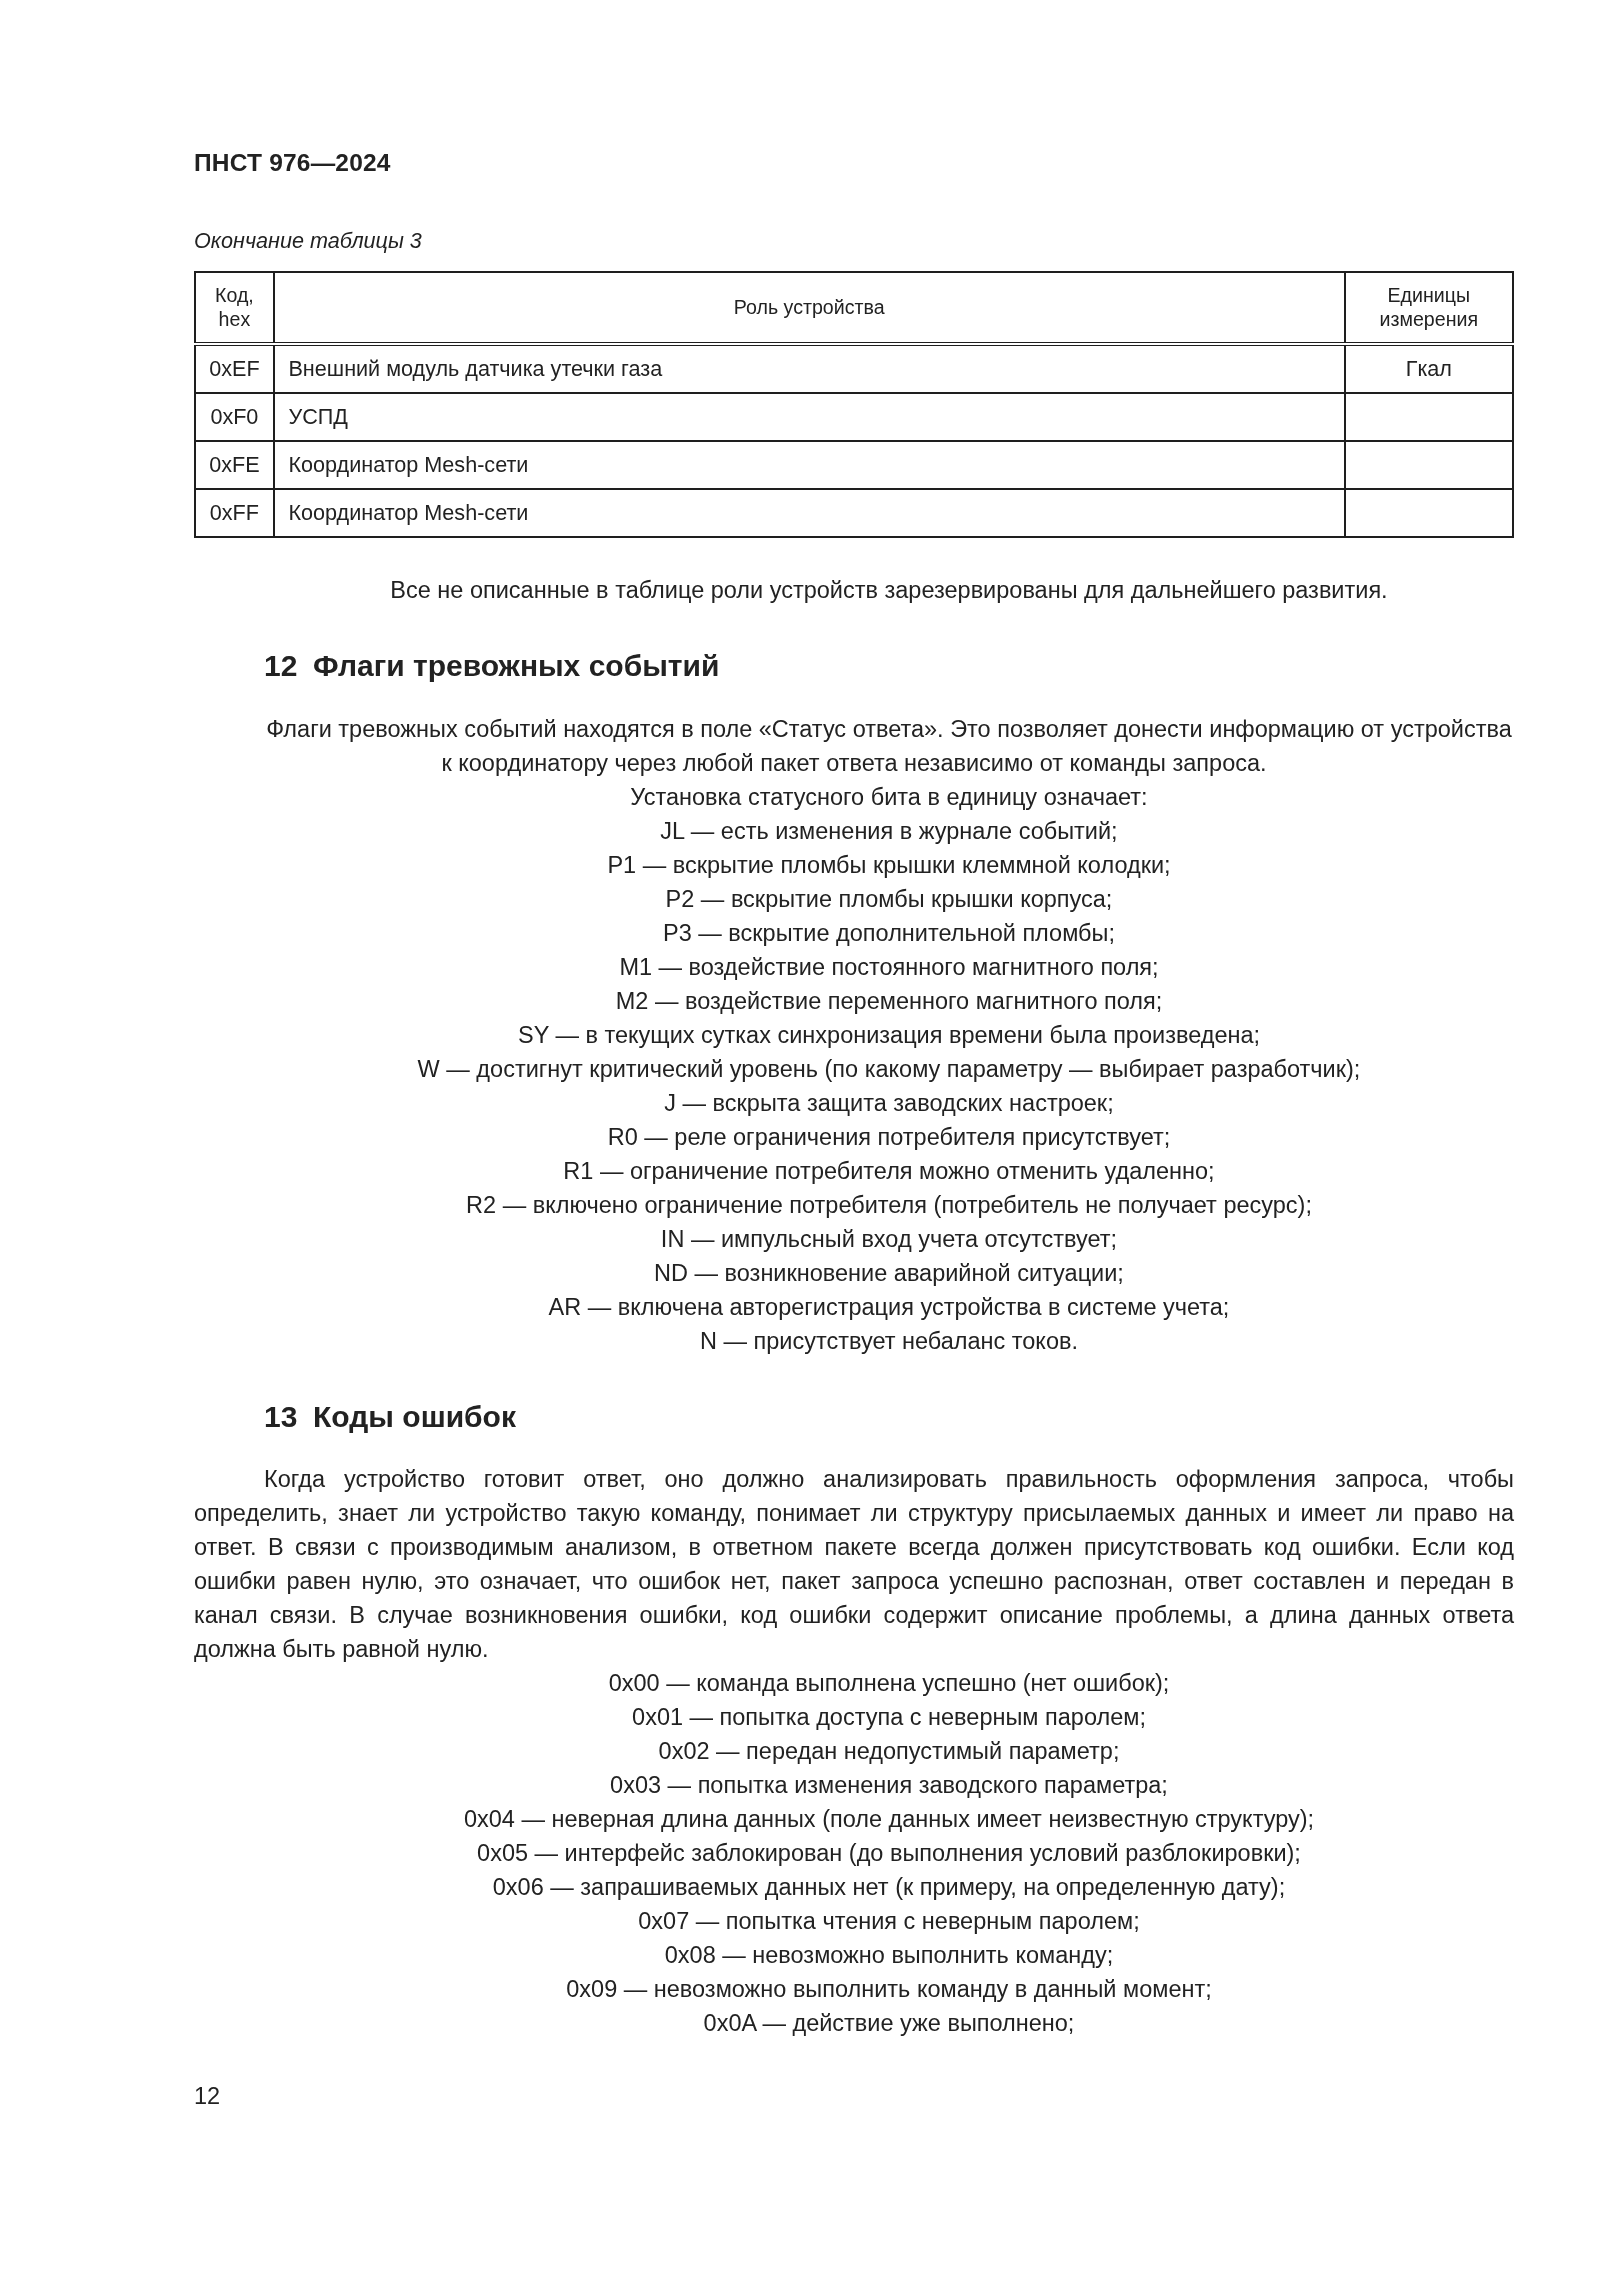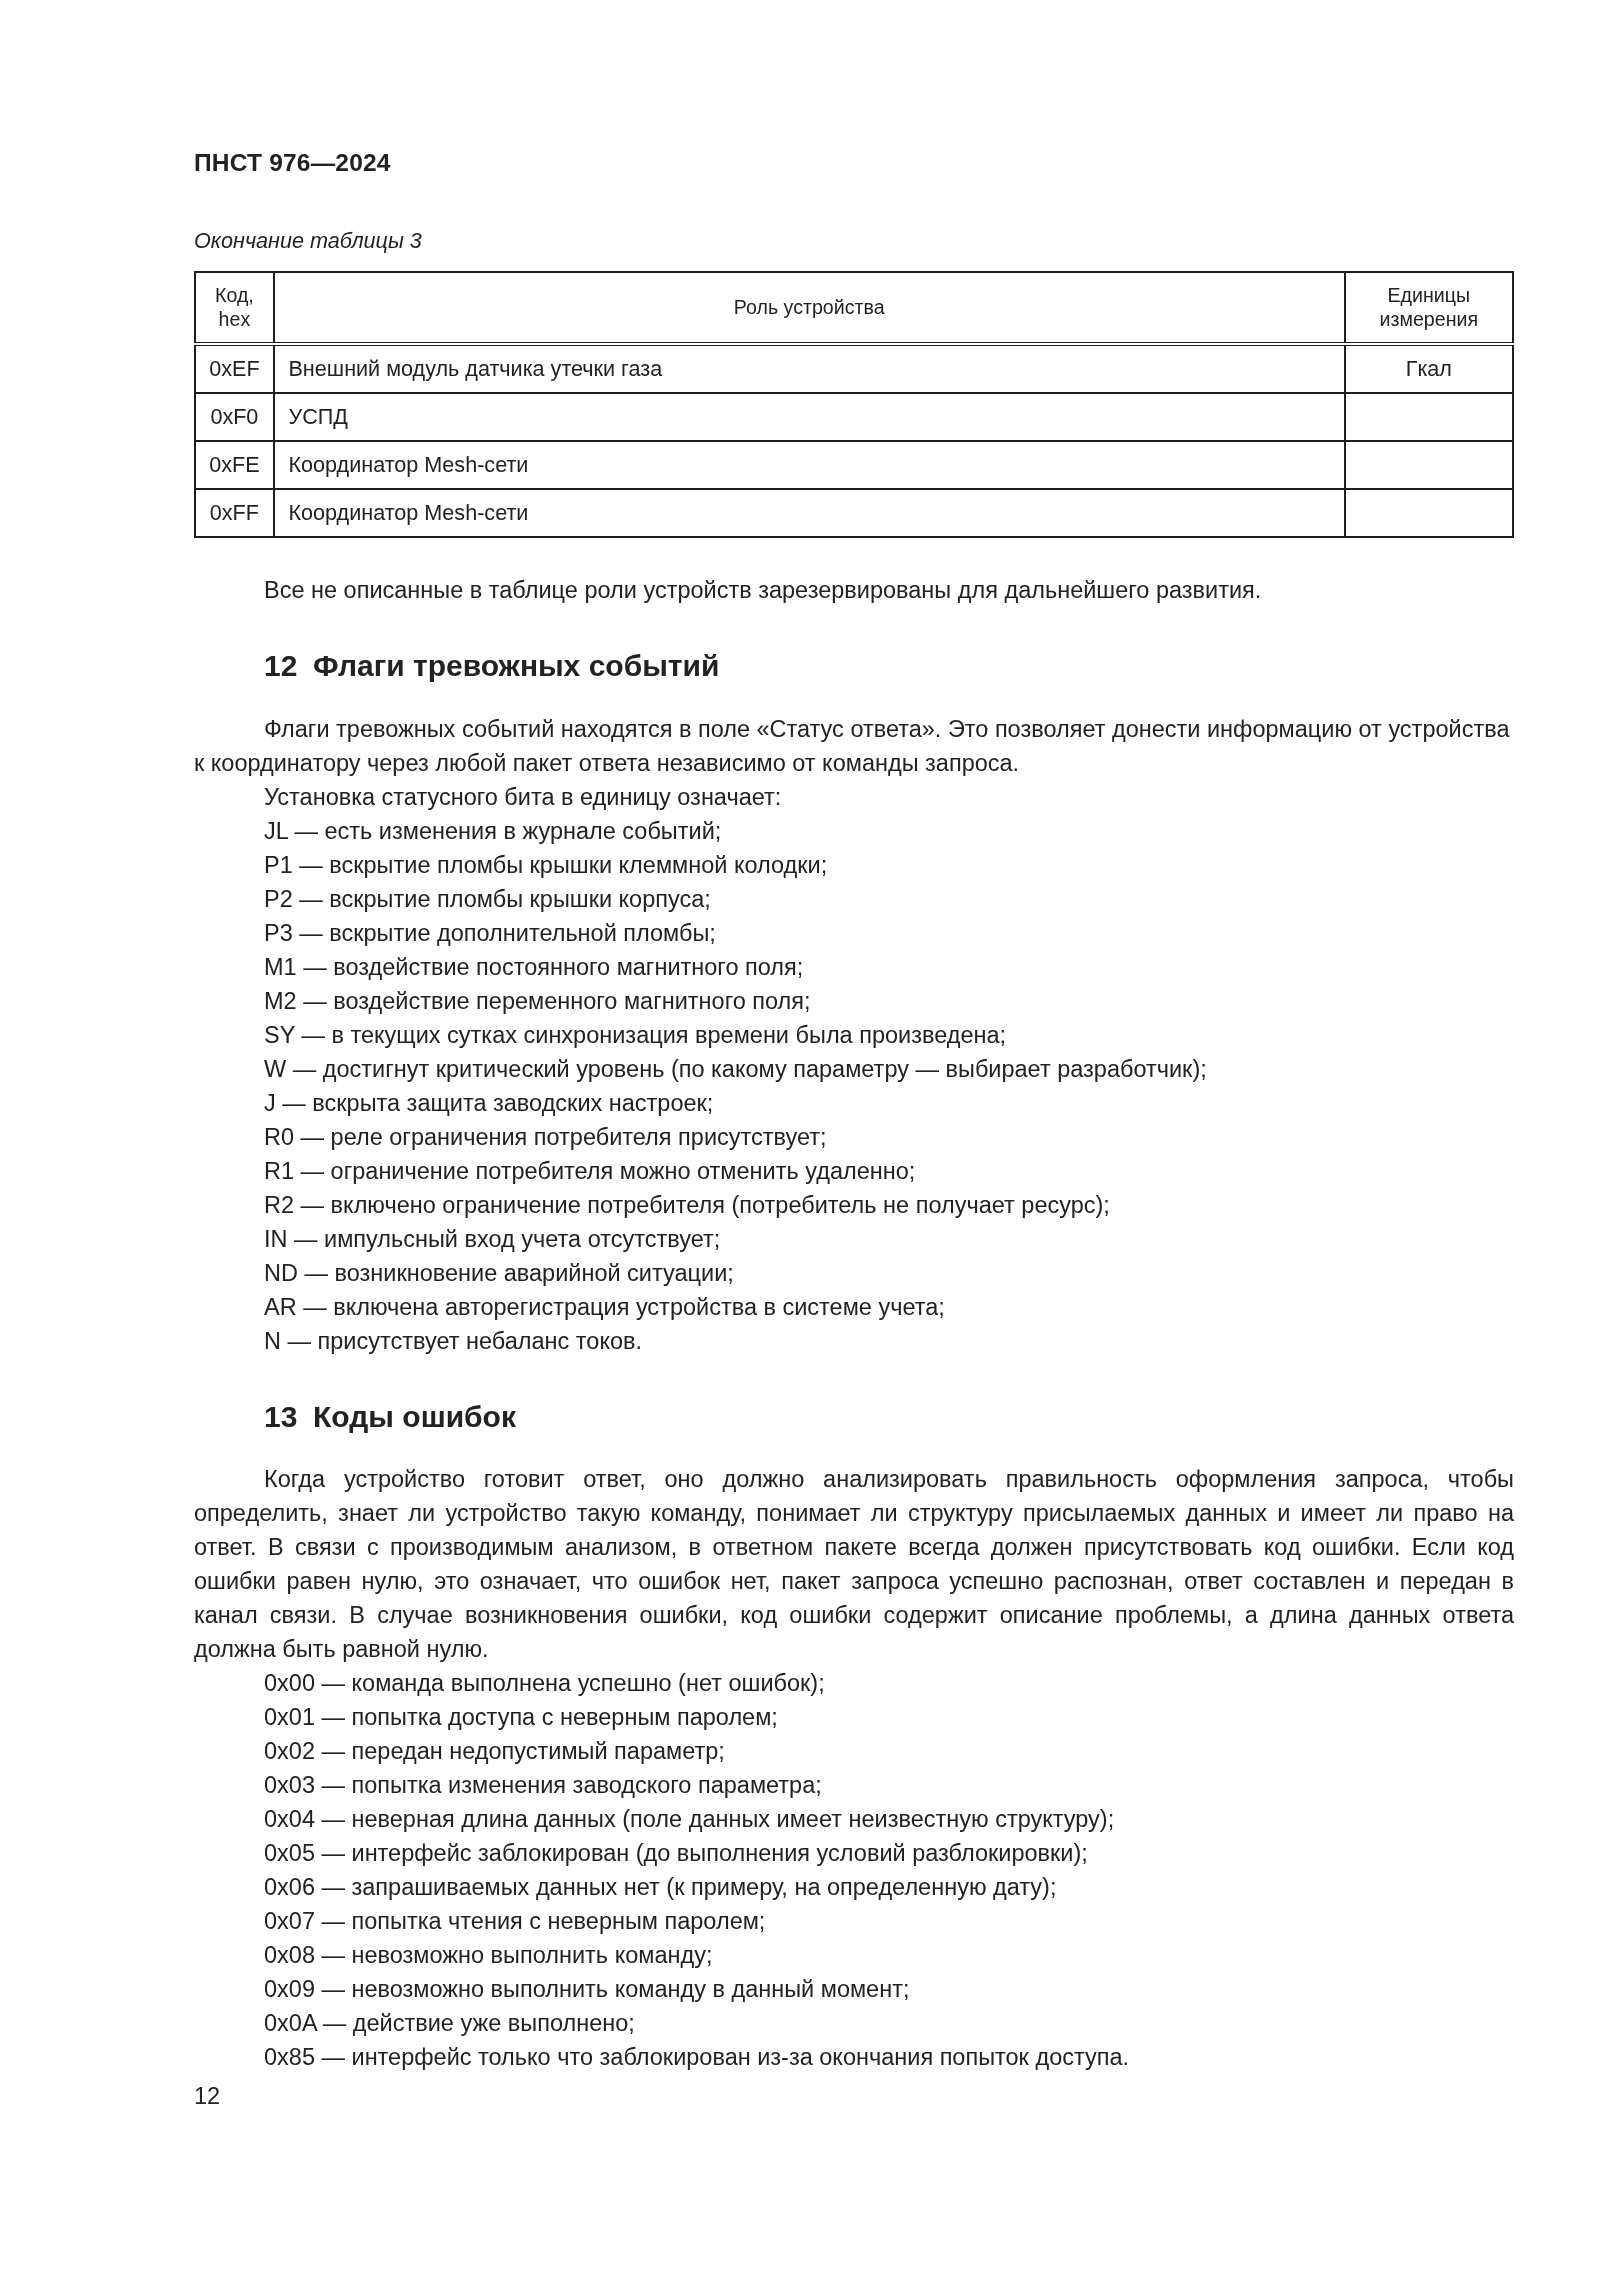--- a/index.html
+++ b/index.html
@@ -17,21 +17,21 @@
     table.roles td.code { width: 65px; text-align: center; padding: 0 5.9px; margin-left: 44px; }
     table.roles td.units { width: 139px; text-align: center; }
     table.roles th.code-h { width: 65px; padding: 0 5.9px; }
     table.roles th.units-h { width: 139px; }
     .text { position: absolute; left: 194px; width: 1320px; font-size: 23.5px; line-height: 34px; }
     .indent { text-indent: 70px; }
     .item { padding-left: 70px; }
     .section-title { position: absolute; left: 264px; font-size: 30px; font-weight: bold; }
     .section-title .num { margin-right: 15.7px; }
     .page-number { position: absolute; left: 194px; top: 2083px; font-size: 23.5px; }
-    p { margin: 0; }
+    p { margin: 0; text-align: center; }
   </style>
 </head>
 <body>
 
 <div class="page">
 
   <div class="doc-id">ПНСТ 976—2024</div>
   <div class="table-caption">Окончание таблицы 3</div>
 
   <table class="roles">
@@ -111,18 +111,17 @@
     <p class="item">0x01 — попытка доступа с неверным паролем;</p>
     <p class="item">0x02 — передан недопустимый параметр;</p>
     <p class="item">0x03 — попытка изменения заводского параметра;</p>
     <p class="item">0x04 — неверная длина данных (поле данных имеет неизвестную структуру);</p>
     <p class="item">0x05 — интерфейс заблокирован (до выполнения условий разблокировки);</p>
     <p class="item">0x06 — запрашиваемых данных нет (к примеру, на определенную дату);</p>
     <p class="item">0x07 — попытка чтения с неверным паролем;</p>
     <p class="item">0x08 — невозможно выполнить команду;</p>
     <p class="item">0x09 — невозможно выполнить команду в данный момент;</p>
     <p class="item">0x0A — действие уже выполнено;</p>
-    <p class="item">0x85 — интерфейс только что заблокирован из-за окончания попыток доступа.</p>
   </div>
 
   <div class="page-number">12</div>
 </div>
 
 
 </body></html>

